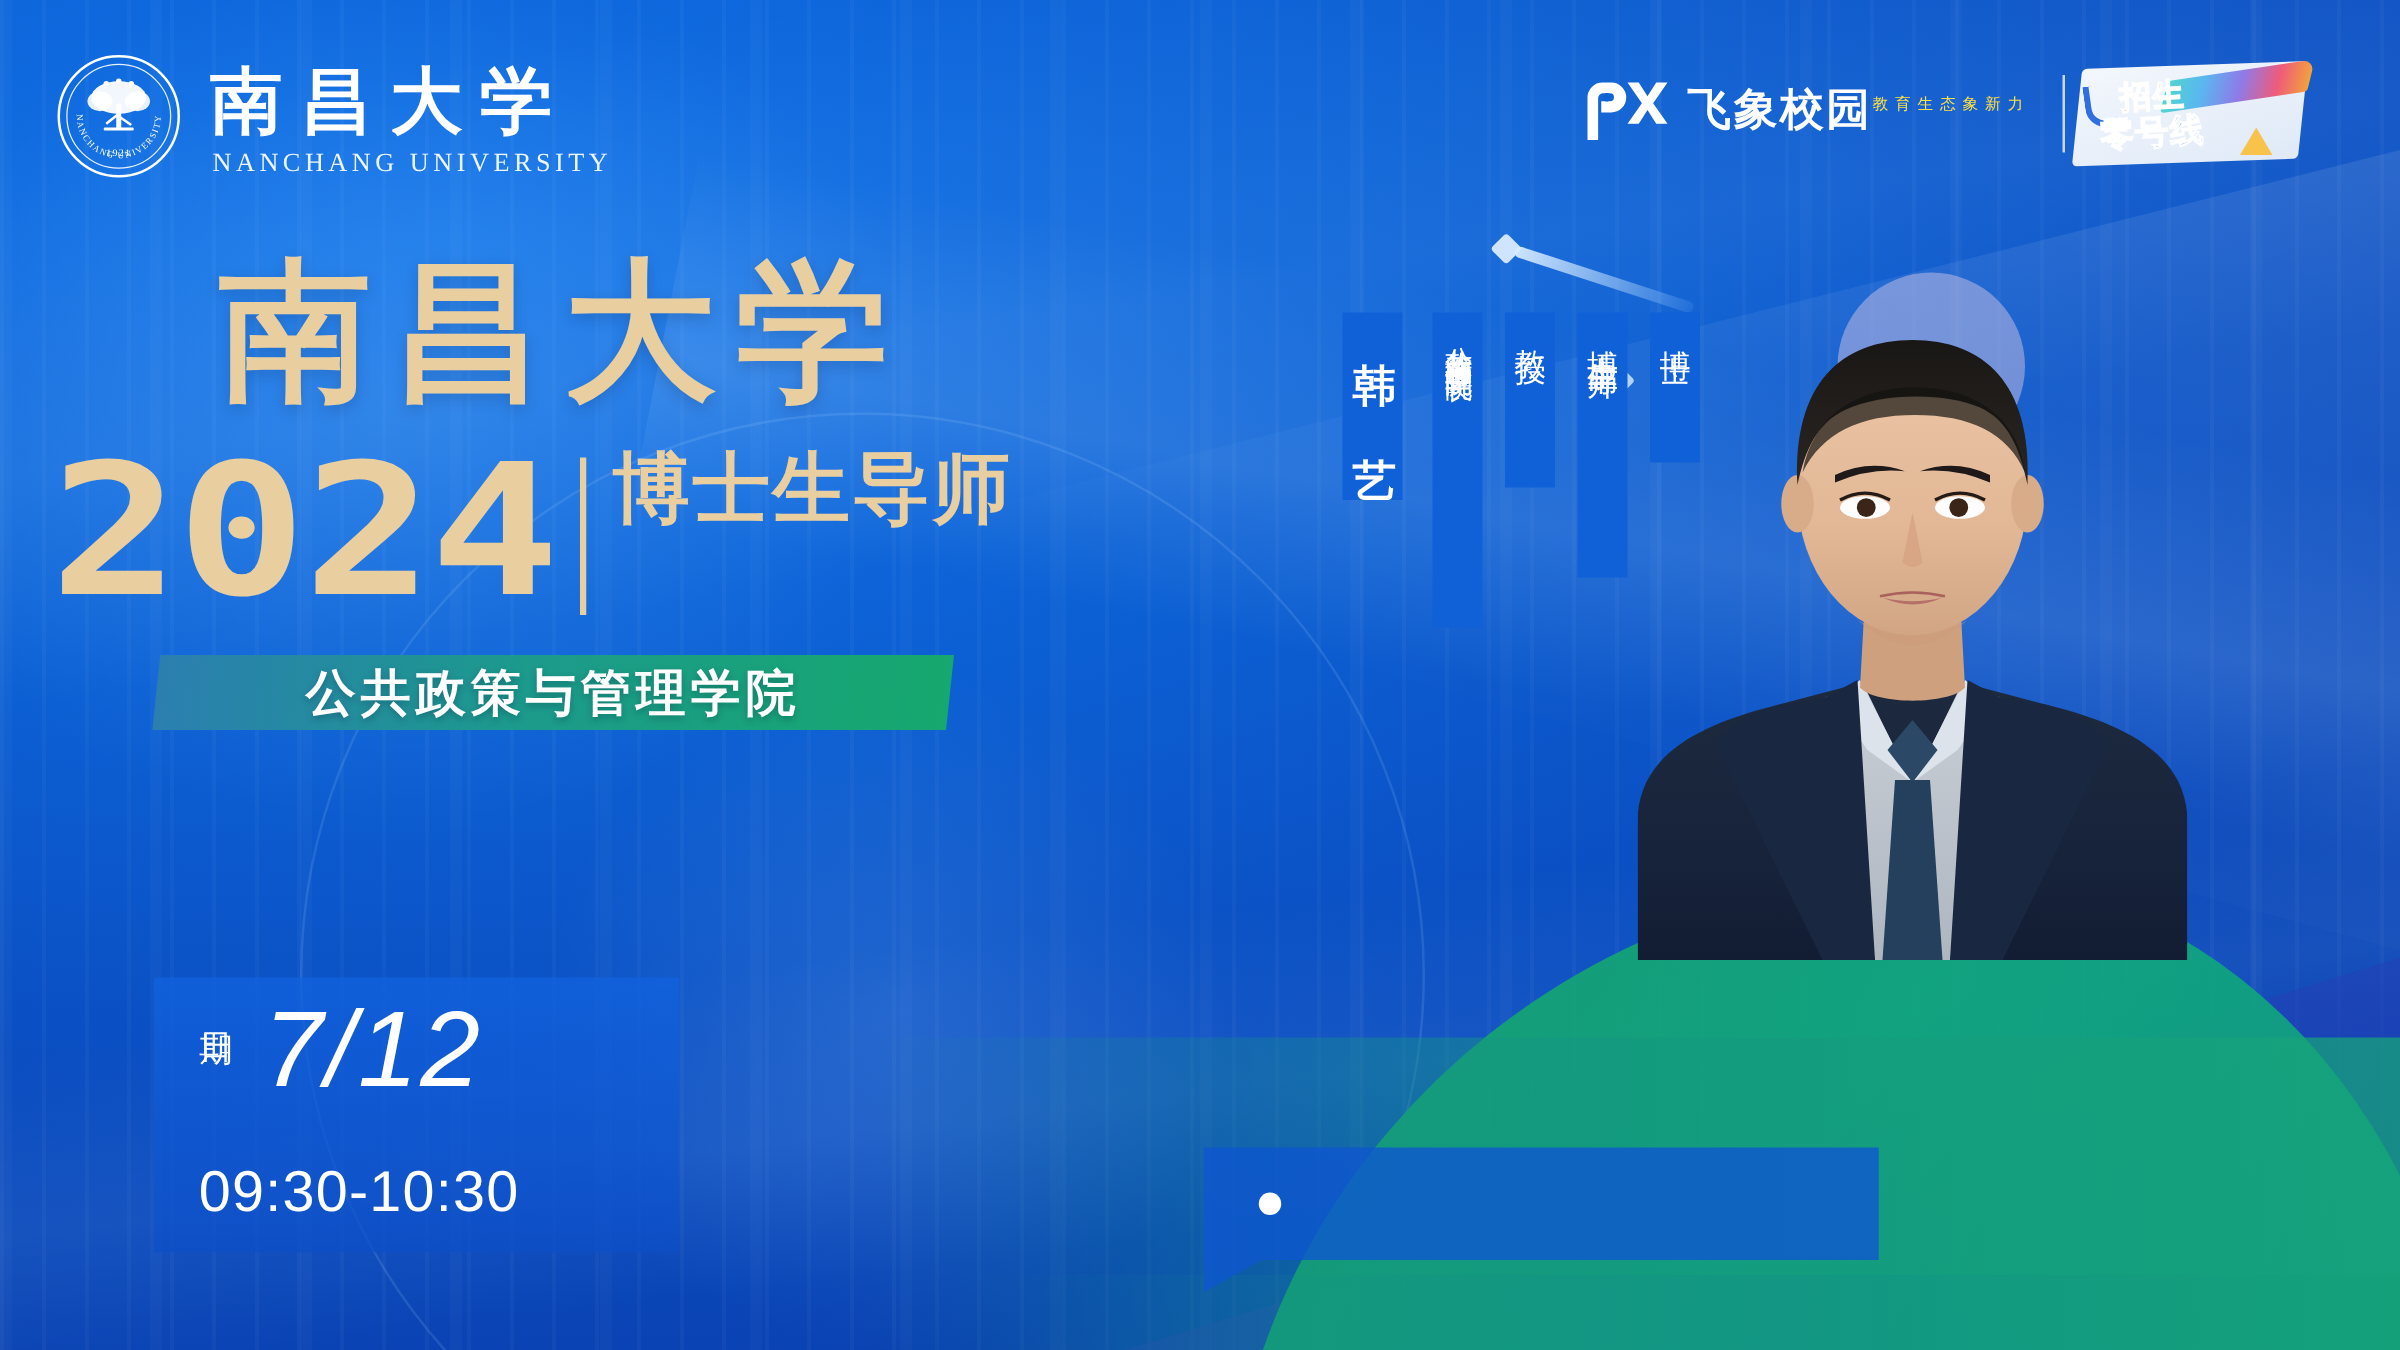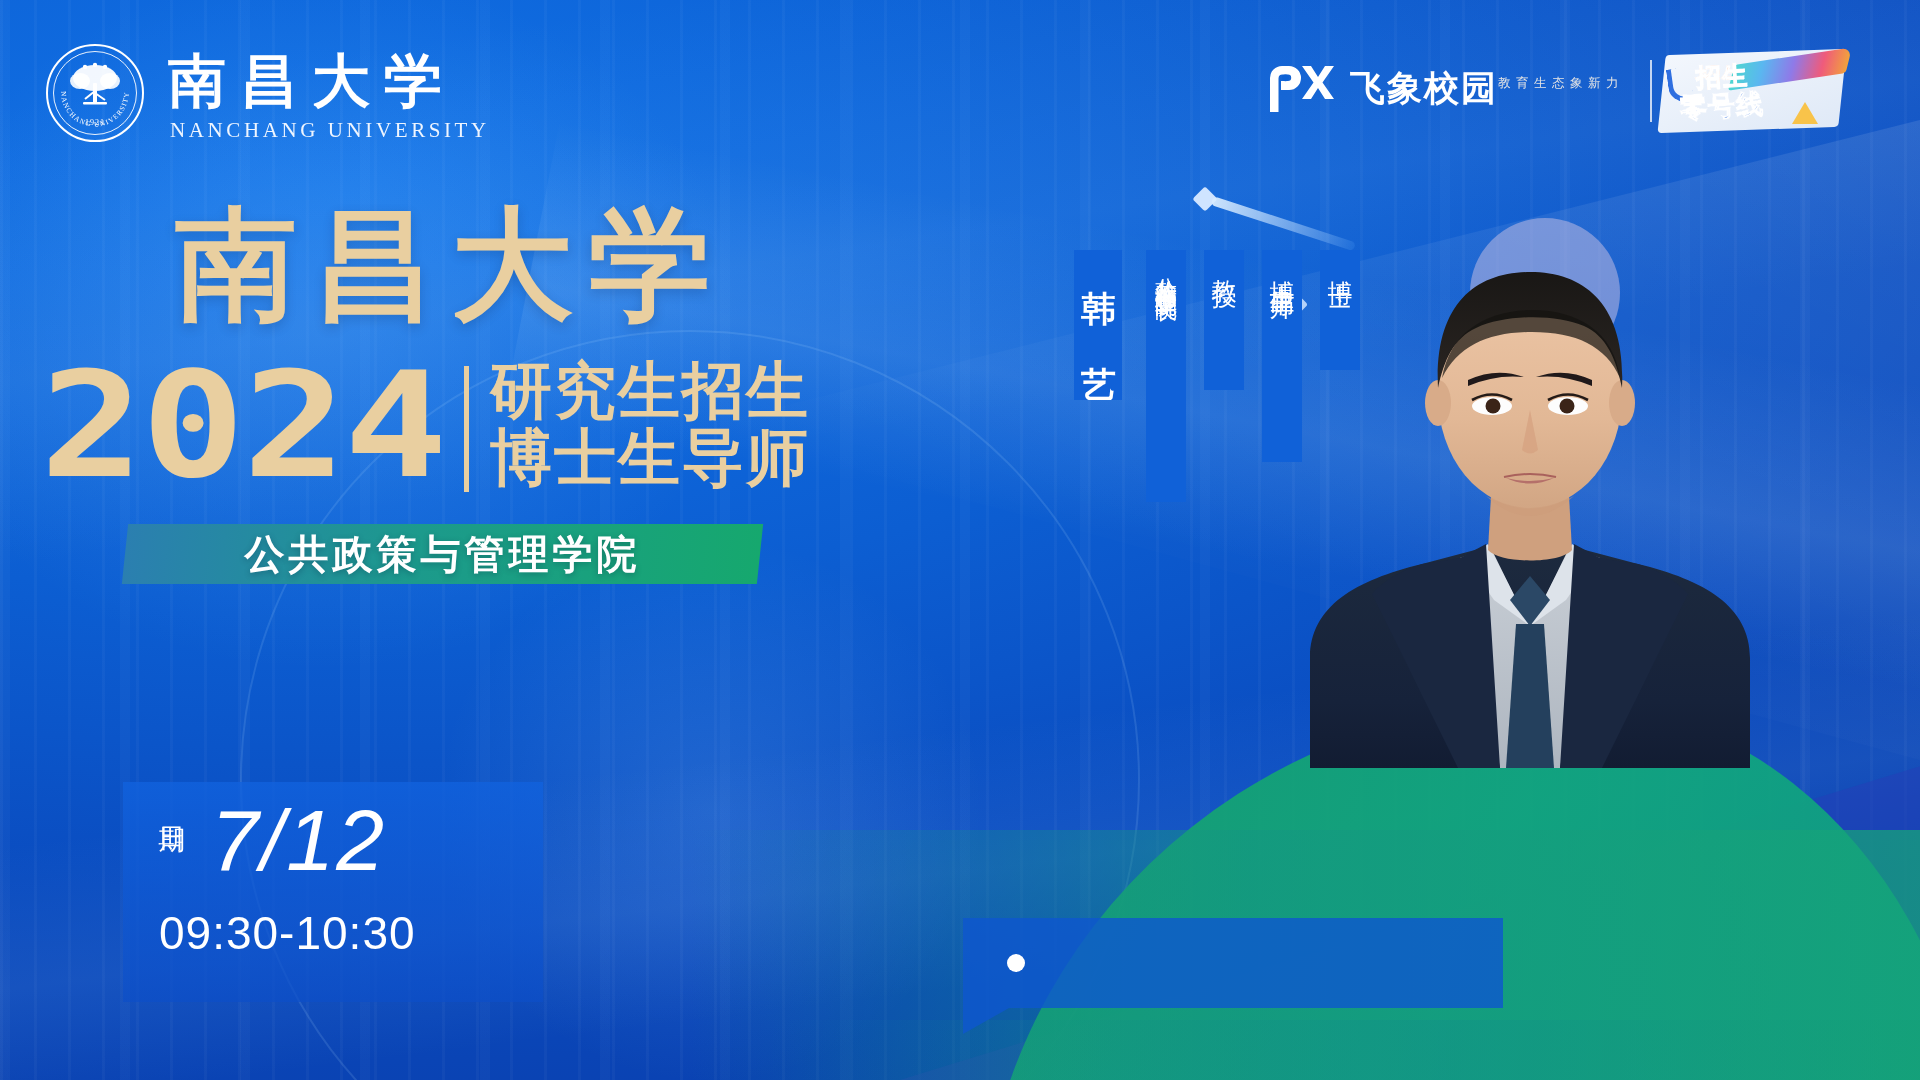--- a/index.html
+++ b/index.html
@@ -132,21 +132,21 @@
   .partner{
     position:absolute;right:296px;top:62px;display:flex;align-items:center;gap:14px;
   }
   .px-mark{width:74px;height:52px;}
   .partner-txt{display:flex;flex-direction:row;justify-content:center;}
   .partner-name{
     font-size:35px;font-weight:700;color:#ffffff;letter-spacing:2px;line-height:1.05;
     font-family:"DejaVu Sans","Liberation Sans",sans-serif;
   }
   .partner-sub{
-    font-size:12.5px;color:#e5e5e5;letter-spacing:5.5px;margin-top:5px;
+    font-size:12.5px;color:#fde047;letter-spacing:5.5px;margin-top:5px;
     font-family:"DejaVu Sans","Liberation Sans",sans-serif;
   }
   .divider-v{
     position:absolute;right:268px;top:60px;width:2px;height:62px;background:rgba(255,255,255,.75);
   }
   .badge{
     position:absolute;right:78px;top:52px;width:180px;height:78px;
   }
   .badge-card{
     position:absolute;inset:0;
@@ -227,21 +227,21 @@
     writing-mode:vertical-rl;text-orientation:upright;height:72px;
     font-family:"DejaVu Sans","Liberation Sans",sans-serif;
     transform:translateY(-2px);
   }
   .date-num{
     font-size:86px;color:#ffffff;font-weight:400;line-height:.9;letter-spacing:2px;
     font-family:"Liberation Sans","DejaVu Sans",sans-serif;
     font-style:italic;
   }
   .time-txt{
-    position:absolute;left:36px;top:124px;
+    position:absolute;left:36px;top:144px;
     font-size:46px;color:#ffffff;letter-spacing:1px;
     font-family:"Liberation Sans","DejaVu Sans",sans-serif;
   }
 
   
   .vtag{
     position:absolute;
     background:#1061d8;
     display:flex;align-items:flex-start;justify-content:center;
     padding-top:10px;
@@ -358,21 +358,20 @@
     <div class="badge-hook"></div>
     <div class="badge-l1">招生</div>
     <div class="badge-l2">零号线</div>
     <div class="badge-spark"></div>
   </div>
 
   <div class="h-main">南昌大学</div>
   <div class="year">2024</div>
   <div class="vbar"></div>
   <div class="sub2">
-    <div>研究生招生</div>
     <div>博士生导师</div>
   </div>
 
   <div class="college-band">
     <div class="label">公共政策与管理学院</div>
   </div>
 
   <div class="date-box">
     <div class="date-row">
       <div class="date-vert">日期</div>

